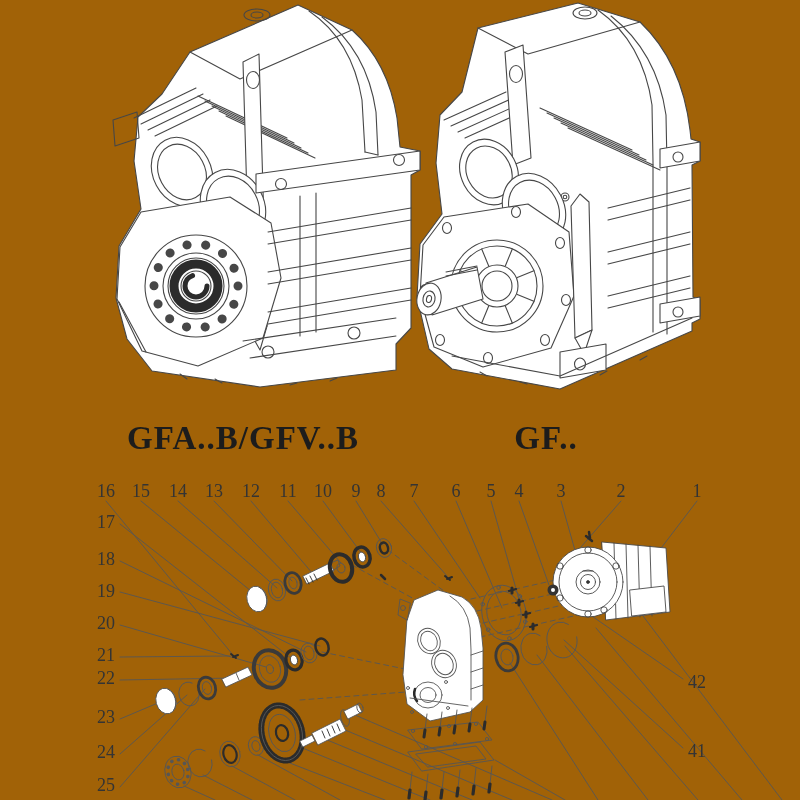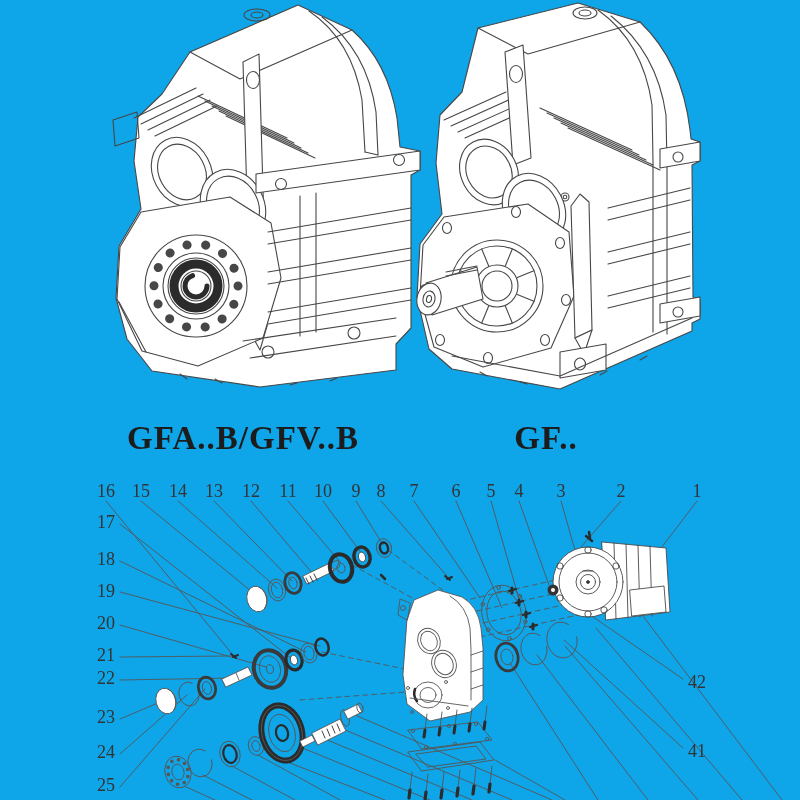--- a/index.html
+++ b/index.html
@@ -1,16 +1,16 @@
 <!DOCTYPE html>
 <html><head>
 <meta charset="utf-8">
 <style>
   html,body{margin:0;padding:0;background:#ffffff;}
-  .stage{position:relative;width:800px;height:800px;background:#0ea5e9;overflow:hidden;
+  .stage{position:relative;width:800px;height:800px;background:#a16207;overflow:hidden;
          font-family:"Liberation Serif","DejaVu Serif",serif;}
   svg{position:absolute;left:0;top:0;}
   text{user-select:none;}
   .callout{font-size:18px;fill:#343434;}
   .model-label{font-size:33px;font-weight:bold;fill:#1c1c1c;letter-spacing:1px;}
 </style>
 </head>
 <body>
 
 <div class="stage">

